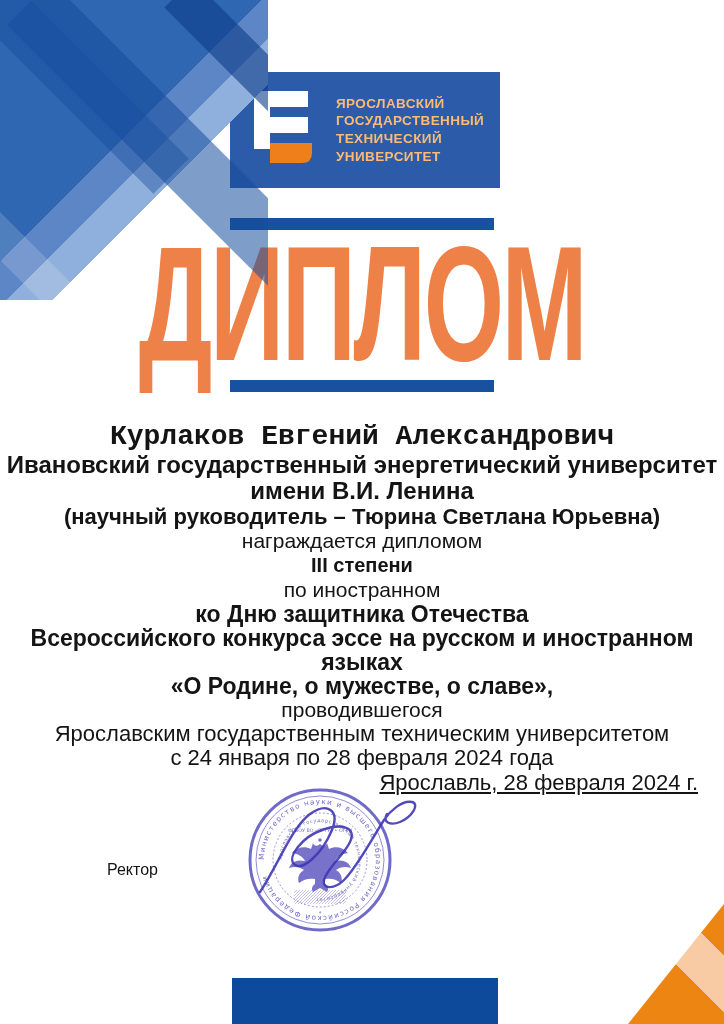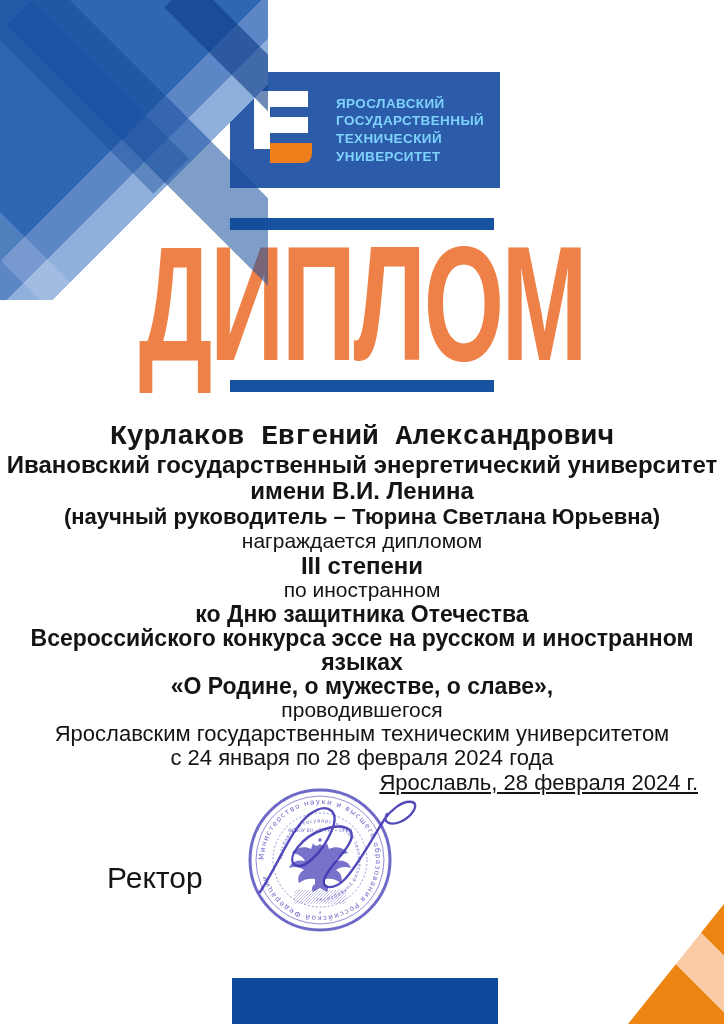--- a/index.html
+++ b/index.html
@@ -12,41 +12,41 @@
   .corner-tl{position:absolute;left:0;top:0;width:268px;height:300px;overflow:hidden;z-index:5;pointer-events:none;
     background:linear-gradient(135deg,#2f67b2 0%,#2f67b2 46%,#5d86c6 46%,#5d86c6 54%,#8fafdc 54%,#8fafdc 62%,rgba(255,255,255,0) 62%);}
   .corner-tl .spike{position:absolute;transform:rotate(-45deg);}
   .corner-tl .s1{left:150px;top:-60px;width:62px;height:430px;background:rgba(21,76,156,.55);}
   .corner-tl .s2{left:40px;top:-80px;width:50px;height:300px;background:rgba(21,76,156,.40);}
   .corner-tl .s3{left:215px;top:-30px;width:40px;height:160px;background:rgba(14,60,136,.60);}
   .corner-tl .s4{left:-18px;top:150px;width:34px;height:170px;background:rgba(255,255,255,.16);}
   
   .logo-box{position:absolute;left:230px;top:72px;width:270px;height:116px;background:#2b5ba9;z-index:2;
     display:flex;align-items:center;padding-left:24px;box-sizing:border-box;}
-  .logo-text{margin-left:20px;color:#7dd3fc;font-weight:bold;font-size:13.5px;line-height:1.3;letter-spacing:.4px;}
+  .logo-text{margin-left:20px;color:#fdba74;font-weight:bold;font-size:13.5px;line-height:1.3;letter-spacing:.4px;}
   
   .bar{position:absolute;left:230px;width:264px;height:12px;background:#18519f;}
   .bar-top{top:218px;}
   .bar-bottom{top:380px;}
   .diploma-title{position:absolute;left:0;right:0;top:222px;text-align:center;color:#ee8147;
     font-weight:bold;font-size:126px;line-height:1;letter-spacing:-3px;
     transform:scale(.82,1.30);transform-origin:50% 0;white-space:nowrap;}
   
   .body-text{position:absolute;left:0;right:0;top:421px;text-align:center;}
   .l-name{font-size:28px;font-weight:bold;line-height:31px;font-family:Liberation Mono, monospace;}
   .l-inst{font-size:24px;font-weight:bold;line-height:26px;}
   .l-sup{font-size:22px;font-weight:bold;line-height:25px;}
   .l-reg{font-size:21px;line-height:24px;}
-  .l-deg{font-size:24px;font-weight:bold;line-height:25px;}
+  .l-deg{font-size:20px;font-weight:bold;line-height:25px;}
   .l-contest{font-size:23px;font-weight:bold;line-height:24px;}
   .l-org{font-size:22px;line-height:24px;}
   .l-place{font-size:22px;line-height:25px;text-align:right;padding-right:26px;text-decoration:underline;}
   
   .stamp{position:absolute;left:232px;top:772px;width:196px;height:172px;z-index:3;}
-  .rector-label{position:absolute;left:107px;top:861px;font-size:30px;}
+  .rector-label{position:absolute;left:107px;top:861px;font-size:16px;}
   .signer-name{position:absolute;left:518px;top:861px;font-size:23px;}
   
   .footer-bar{position:absolute;left:232px;top:978px;width:266px;height:46px;background:#0d4a9c;}
   .corner-br{position:absolute;right:0;bottom:0;width:96px;height:120px;
     clip-path:polygon(100% 0,100% 100%,0 100%);
     background:linear-gradient(45deg,#ec8511 0 50%,#f8cba4 50% 76%,#ec8511 76% 100%);}
 </style>
 </head>
 <body>
 

